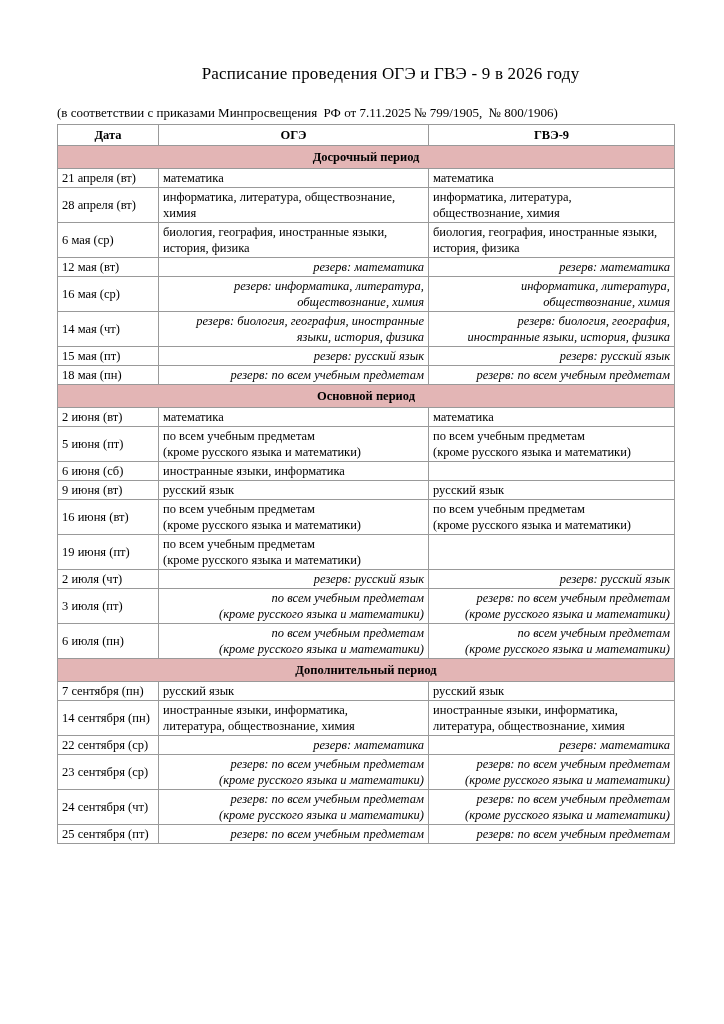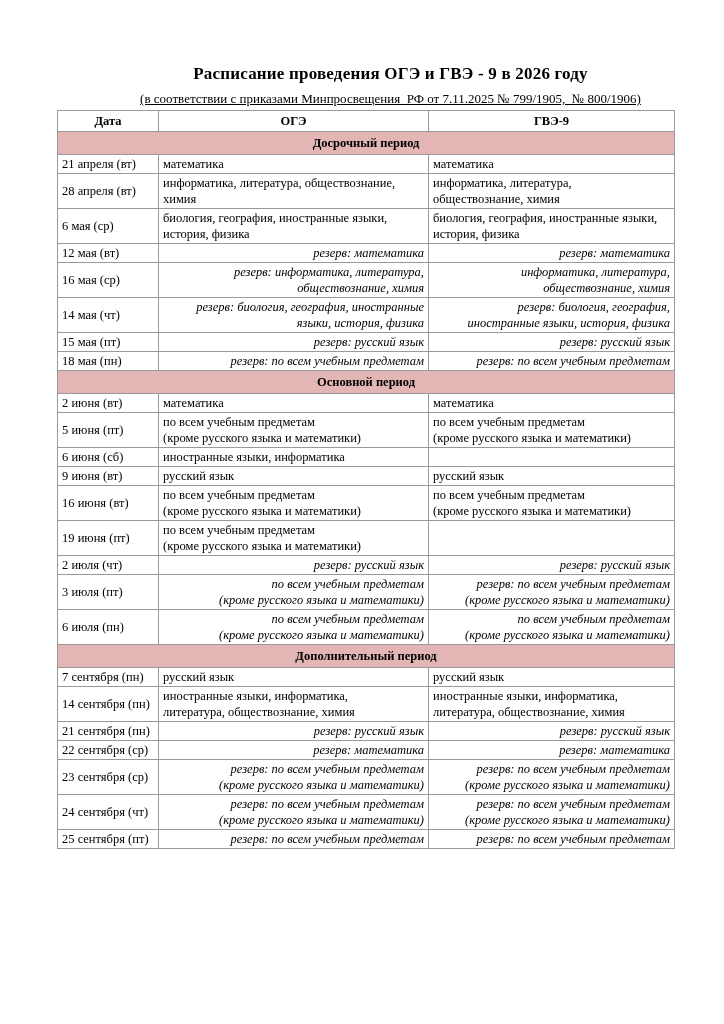--- a/index.html
+++ b/index.html
@@ -21,29 +21,27 @@
     background: #ffffff;
   }
   .content {
     margin-left: 57px;
     margin-right: 0;
   }
   .doc-title {
     padding-top: 64px;
     text-align: center;
     font-size: 17px;
-    font-weight: bold;
+    font-weight: normal;
     letter-spacing: 0.2px;
   }
   .doc-subtitle {
-    margin-top: 7px;
-    text-align: center;
+    margin-top: 21px;
     font-size: 13px;
     white-space: pre-wrap;
-    text-decoration: underline;
   }
   table.schedule {
     margin-top: 3px;
     margin-left: 57px;
     width: 617px;
     border-collapse: collapse;
     table-layout: fixed;
   }
   table.schedule th,
   table.schedule td {
@@ -221,25 +219,20 @@
           <td class="gve-cell subject-cell">русский язык</td>
         </tr>
         <tr>
           <td class="date-cell">14 сентября (пн)</td>
           <td class="oge-cell subject-cell">иностранные языки, информатика,
 литература, обществознание, химия</td>
           <td class="gve-cell subject-cell">иностранные языки, информатика,
 литература, обществознание, химия</td>
         </tr>
         <tr class="italic-row">
-          <td class="date-cell">21 сентября (пн)</td>
-          <td class="oge-cell subject-cell">резерв: русский язык</td>
-          <td class="gve-cell subject-cell">резерв: русский язык</td>
-        </tr>
-        <tr class="italic-row">
           <td class="date-cell">22 сентября (ср)</td>
           <td class="oge-cell subject-cell">резерв: математика</td>
           <td class="gve-cell subject-cell">резерв: математика</td>
         </tr>
         <tr class="italic-row">
           <td class="date-cell">23 сентября (ср)</td>
           <td class="oge-cell subject-cell">резерв: по всем учебным предметам
 (кроме русского языка и математики)</td>
           <td class="gve-cell subject-cell">резерв: по всем учебным предметам
 (кроме русского языка и математики)</td>

